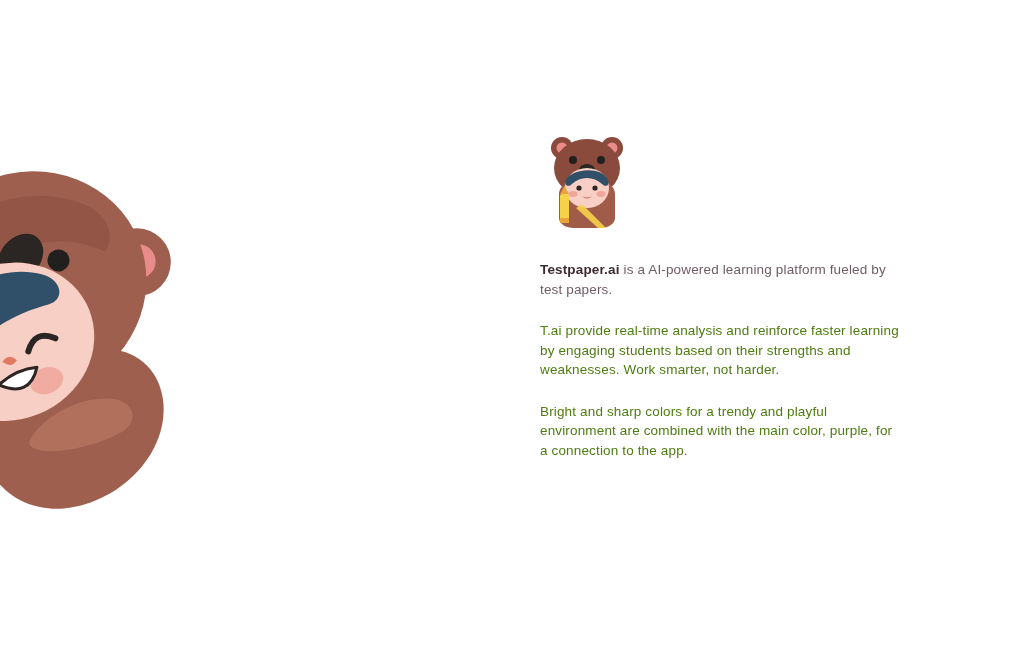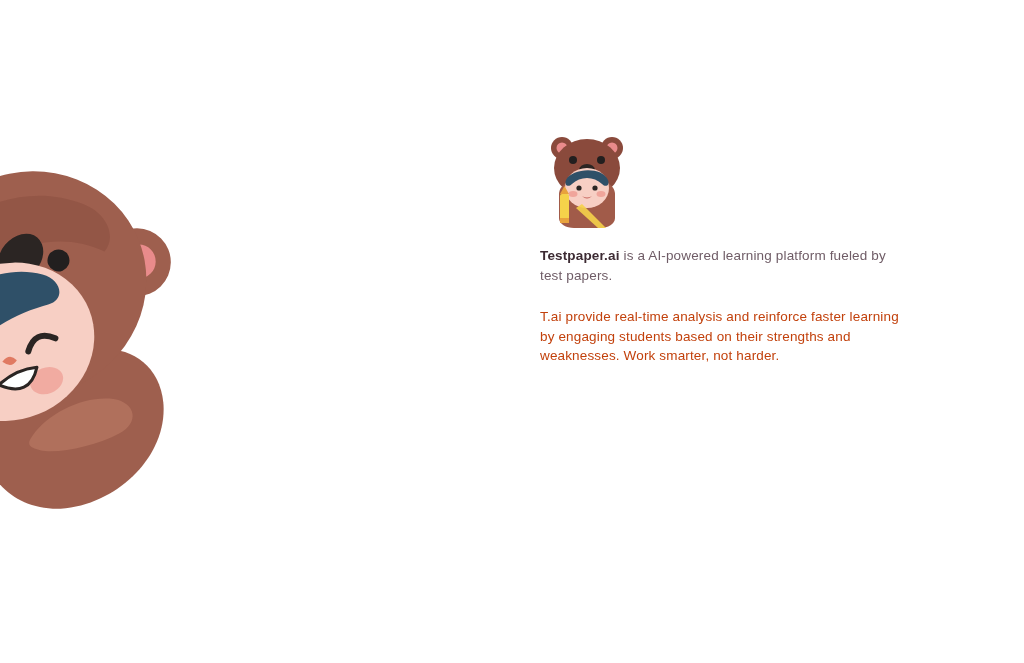--- a/index.html
+++ b/index.html
@@ -32,28 +32,28 @@
     left: 540px;
     top: 132px;
     width: 96px;
     height: 100px;
   }
 
   
   .text-column {
     position: absolute;
     left: 540px;
-    top: 246px;
+    top: 260px;
     width: 360px;
   }
   .para {
     margin: 0 0 22px 0;
     font-size: 13.5px;
     line-height: 19.5px;
-    color: #c2410c;
+    color: #4d7c0f;
     letter-spacing: 0.15px;
   }
   .para:last-child { margin-bottom: 0; }
   .brand {
     color: #3d2b33;
     font-weight: bold;
   }
   .lead {
     color: #6f5c66;
   }
@@ -136,13 +136,14 @@
       <rect x="20" y="62" width="9" height="28" rx="2" fill="#f5d24a"></rect>
       <path d="M20 62 L29 62 L24.5 54 Z" fill="#e8a33d"></path>
       <rect x="20" y="86" width="9" height="5" fill="#e8a33d"></rect>
     </g>
   </svg>
 </div>
 
 <div class="text-column">
   <p class="para lead"><span class="brand">Testpaper.ai</span><span> is a AI-powered learning platform fueled by test papers.</span></p>
   <p class="para">T.ai provide real-time analysis and reinforce faster learning by engaging students based on their strengths and weaknesses. Work smarter, not harder.</p>
+  <p class="para">Bright and sharp colors for a trendy and playful environment are combined with the main color, purple, for a connection to the app.</p>
 </div>
 
 </body></html>

